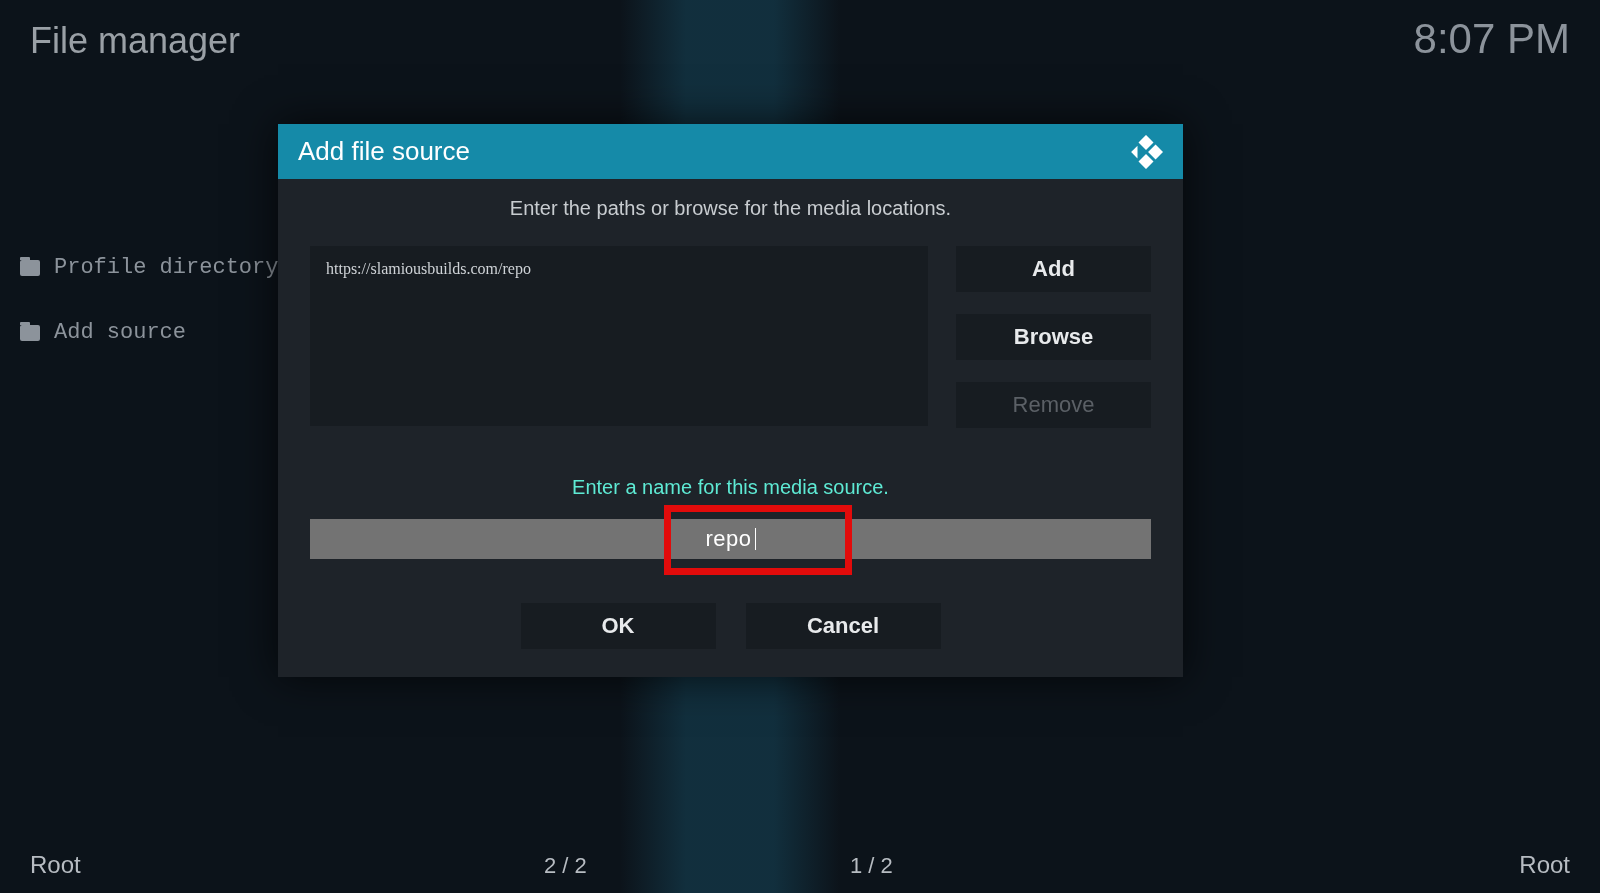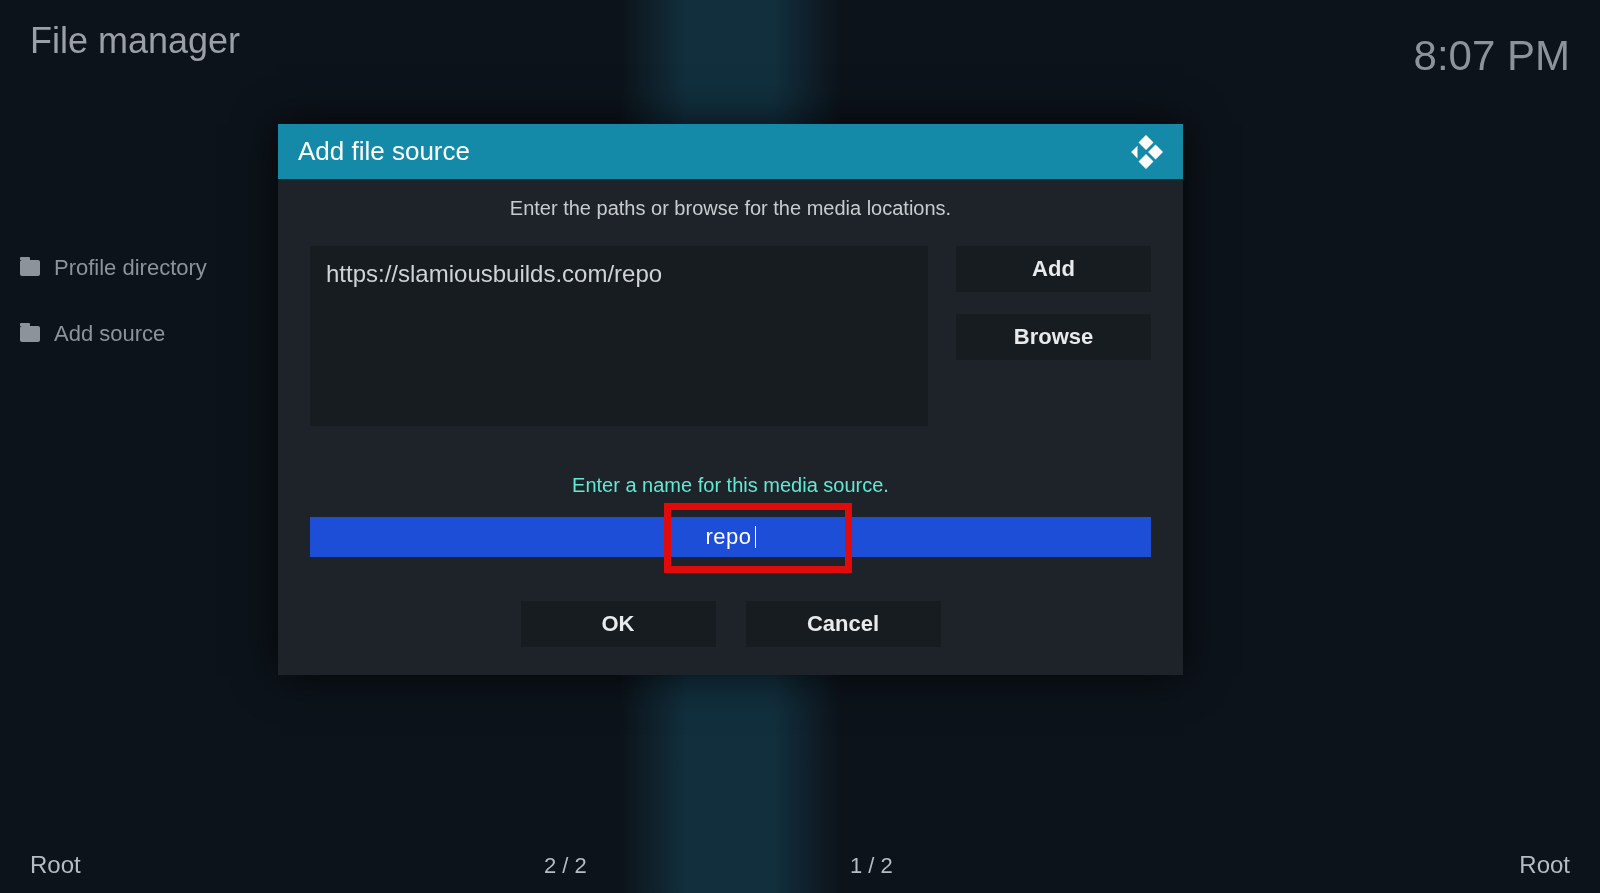--- a/index.html
+++ b/index.html
@@ -26,33 +26,34 @@
   
   .page-title {
     position: absolute;
     top: 20px; left: 30px;
     font-size: 36px;
     font-weight: 300;
     color: #9aa0a6;
   }
   .clock {
     position: absolute;
-    top: 32px; right: 30px;
+    top: 15px; right: 30px;
     font-size: 42px;
     font-weight: 300;
     color: #8c939b;
   }
   
   .side-list { position: absolute; top: 255px; left: 20px; }
   .side-item {
     display: flex; align-items: center;
     gap: 14px;
     font-size: 22px;
     color: #8c939b;
     margin-bottom: 40px;
+    font-family: Liberation Mono, monospace;
   }
   .folder-icon {
     width: 20px; height: 16px;
     background: #8c939b;
     border-radius: 2px;
     position: relative;
   }
   .folder-icon::before {
     content: "";
     position: absolute;
@@ -98,22 +99,23 @@
     font-size: 20px;
     color: #c8ccd0;
     margin-bottom: 26px;
   }
   .row1 { display:flex; gap:28px; }
   .path-box {
     flex: 1;
     height: 180px;
     background: #171c21;
     padding: 14px 16px;
-    font-size: 24px;
+    font-size: 16px;
     color: #cfd3d7;
+    font-family: Liberation Serif, serif;
   }
   .side-buttons { width: 195px; display:flex; flex-direction:column; gap:22px;}
   .btn {
     background: #171c21;
     color: #e8eaec;
     font-size: 22px;
     height: 46px;
     display:flex; align-items:center; justify-content:center;
     cursor:pointer;
     font-weight:600;
@@ -123,21 +125,21 @@
     text-align:center;
     margin-top: 48px;
     font-size: 20px;
     color: #5eead4;
   }
   .name-input-wrap {
     position: relative;
     margin-top: 20px;
   }
   .name-input {
-    background: #1d4ed8;
+    background: #737373;
     height: 40px;
     display:flex; align-items:center; justify-content:center;
     color: #ffffff;
     font-size: 22px;
     letter-spacing: 0.5px;
   }
   .caret {
     display:inline-block;
     width:1px; height:22px;
     background:#ffffff;
@@ -201,20 +203,21 @@
   <div class="dialog-body">
     <div class="instruction">Enter the paths or browse for the media locations.</div>
 
     <div class="row1">
       <div class="path-box">
         <span>https://slamiousbuilds.com/repo</span>
       </div>
       <div class="side-buttons">
         <div class="btn">Add</div>
         <div class="btn">Browse</div>
+        <div class="btn disabled">Remove</div>
       </div>
     </div>
 
     <div class="name-label">Enter a name for this media source.</div>
 
     <div class="name-input-wrap">
       <div class="name-input">
         <span>repo</span>
           <span class="caret"></span>
       </div>

